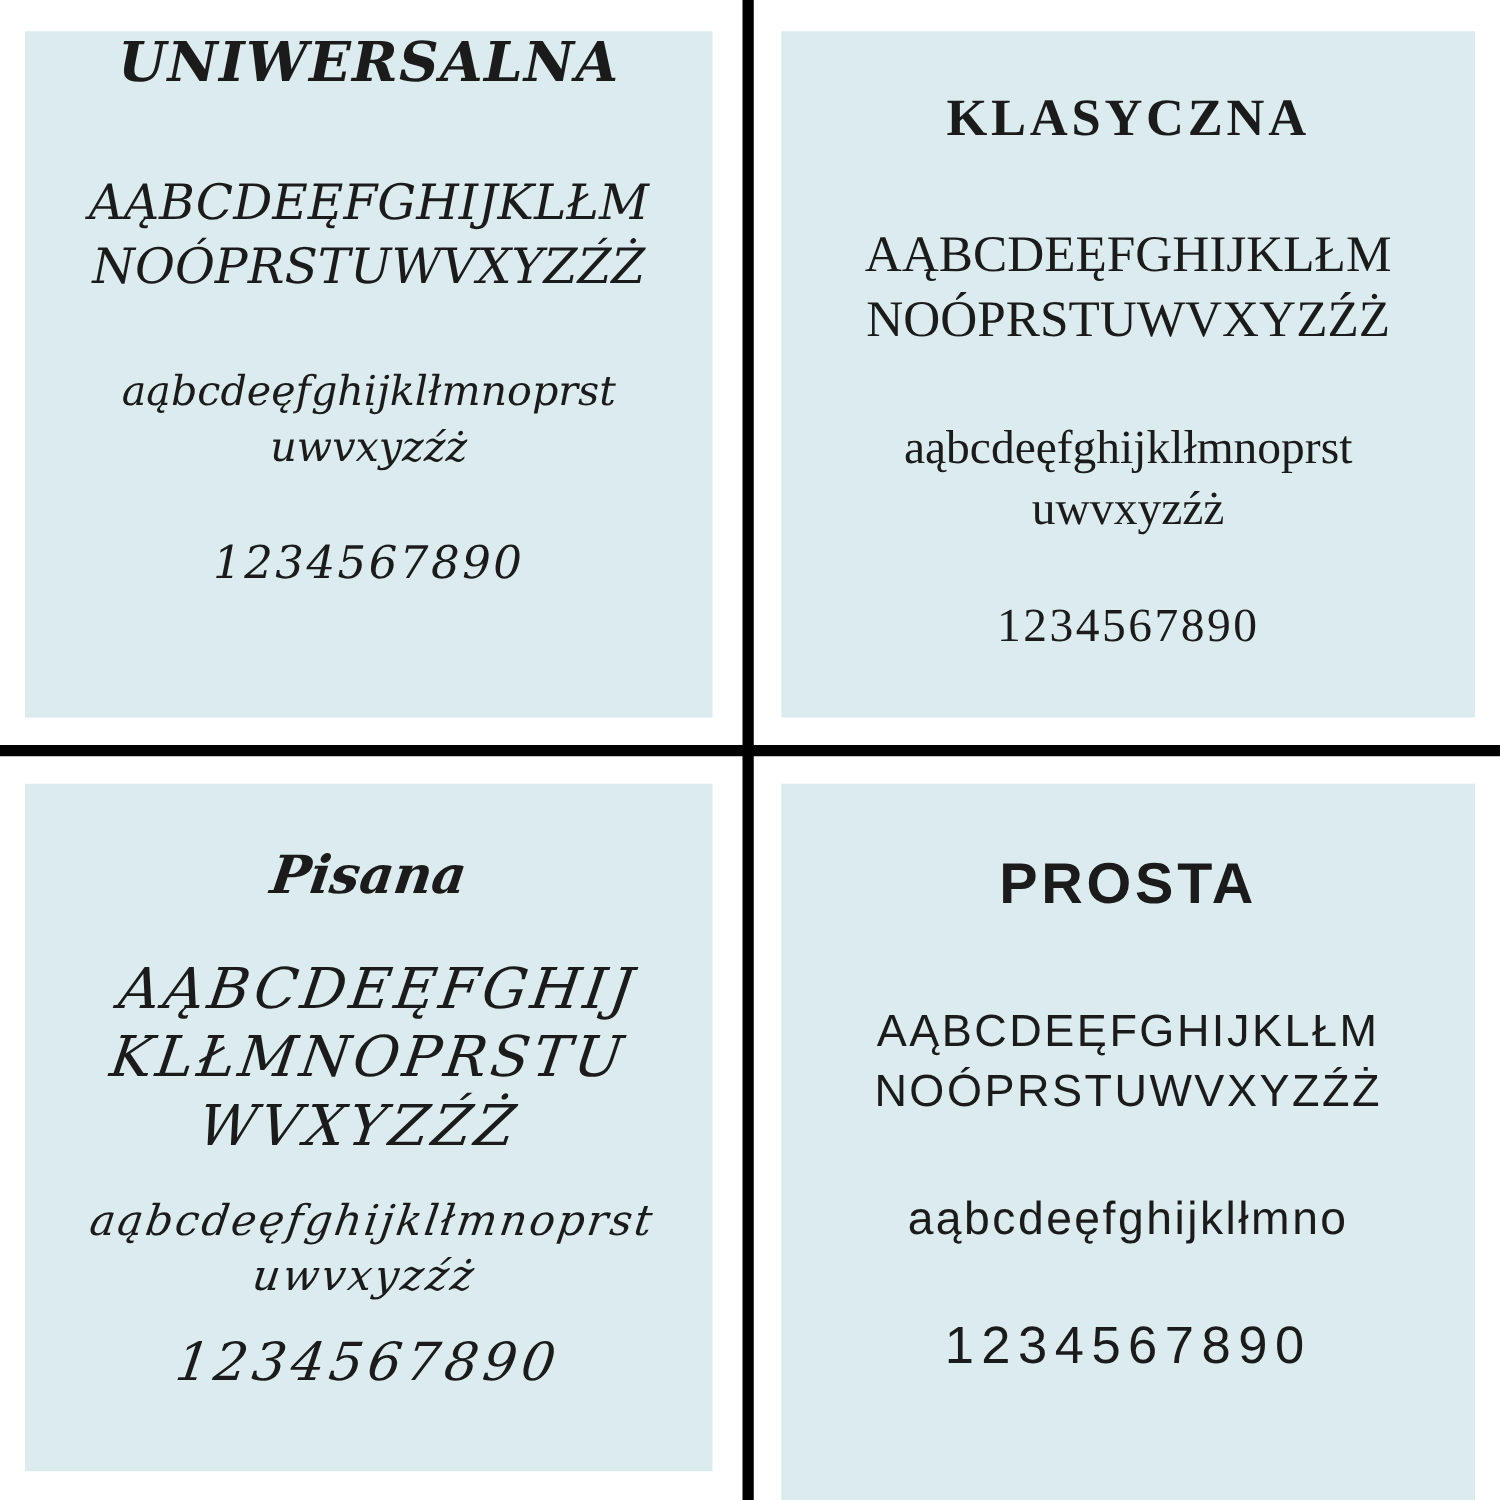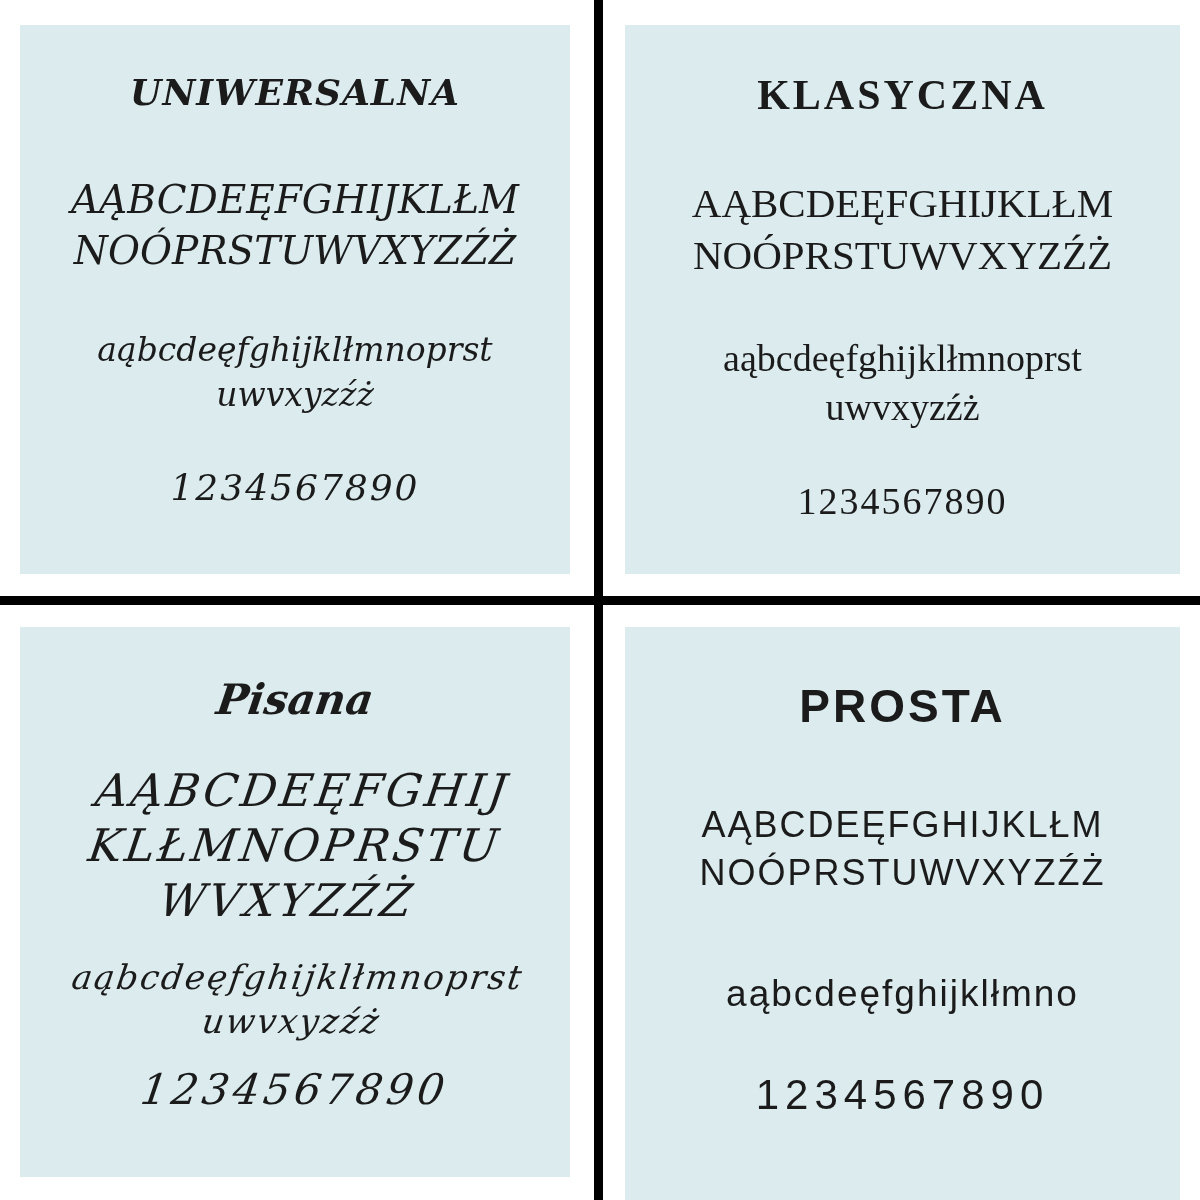--- a/index.html
+++ b/index.html
@@ -21,23 +21,22 @@
     display:flex;flex-direction:column;align-items:center;
     text-align:center;white-space:nowrap;overflow:hidden;
   }
   #panel-uniwersalna{left:20px;top:25px;width:550px;height:549px;}
   #panel-klasyczna{left:625px;top:25px;width:555px;height:549px;}
   #panel-pisana{left:20px;top:627px;width:550px;height:550px;}
   #panel-prosta{left:625px;top:627px;width:555px;height:704px;}
 
   
   #panel-uniwersalna .title{
-    margin-top:46px;
     font-family:"DejaVu Serif",serif;font-style:italic;font-weight:bold;
-    font-size:36px;letter-spacing:1px;
+    font-size:44px;letter-spacing:1px;
   }
   #panel-uniwersalna .upper{
     margin-top:62px;
     font-family:"DejaVu Serif",serif;font-style:italic;
     font-size:39px;line-height:1.3;
   }
   #panel-uniwersalna .lower{
     margin-top:52px;
     font-family:"DejaVu Serif",serif;font-style:italic;
     font-size:33px;line-height:1.35;
@@ -99,21 +98,21 @@
     margin-top:52px;
     font-family:"Liberation Sans",sans-serif;font-weight:600;
     font-size:46px;letter-spacing:3px;
   }
   #panel-prosta .upper{
     margin-top:68px;
     font-family:"Liberation Sans",sans-serif;font-weight:300;
     font-size:36px;line-height:1.32;letter-spacing:2px;
   }
   #panel-prosta .lower{
-    margin-top:74px;
+    margin-top:55px;
     font-family:"Liberation Sans",sans-serif;font-weight:300;
     font-size:37px;line-height:1.32;letter-spacing:2px;
   }
   #panel-prosta .digits{
     margin-top:52px;
     font-family:"Liberation Sans",sans-serif;font-weight:300;
     font-size:42px;letter-spacing:6px;
   }
 </style>
 </head>

